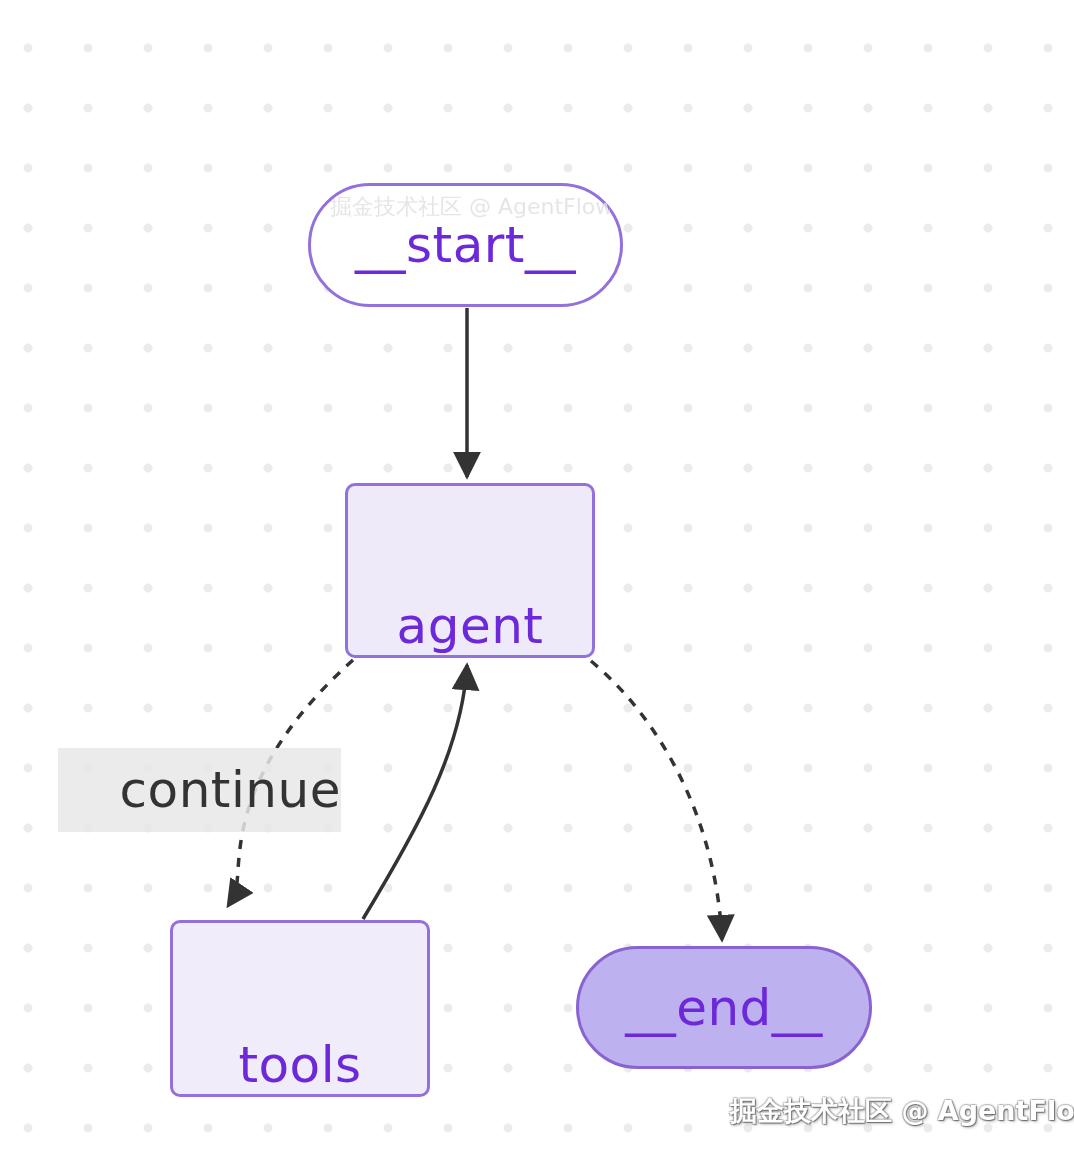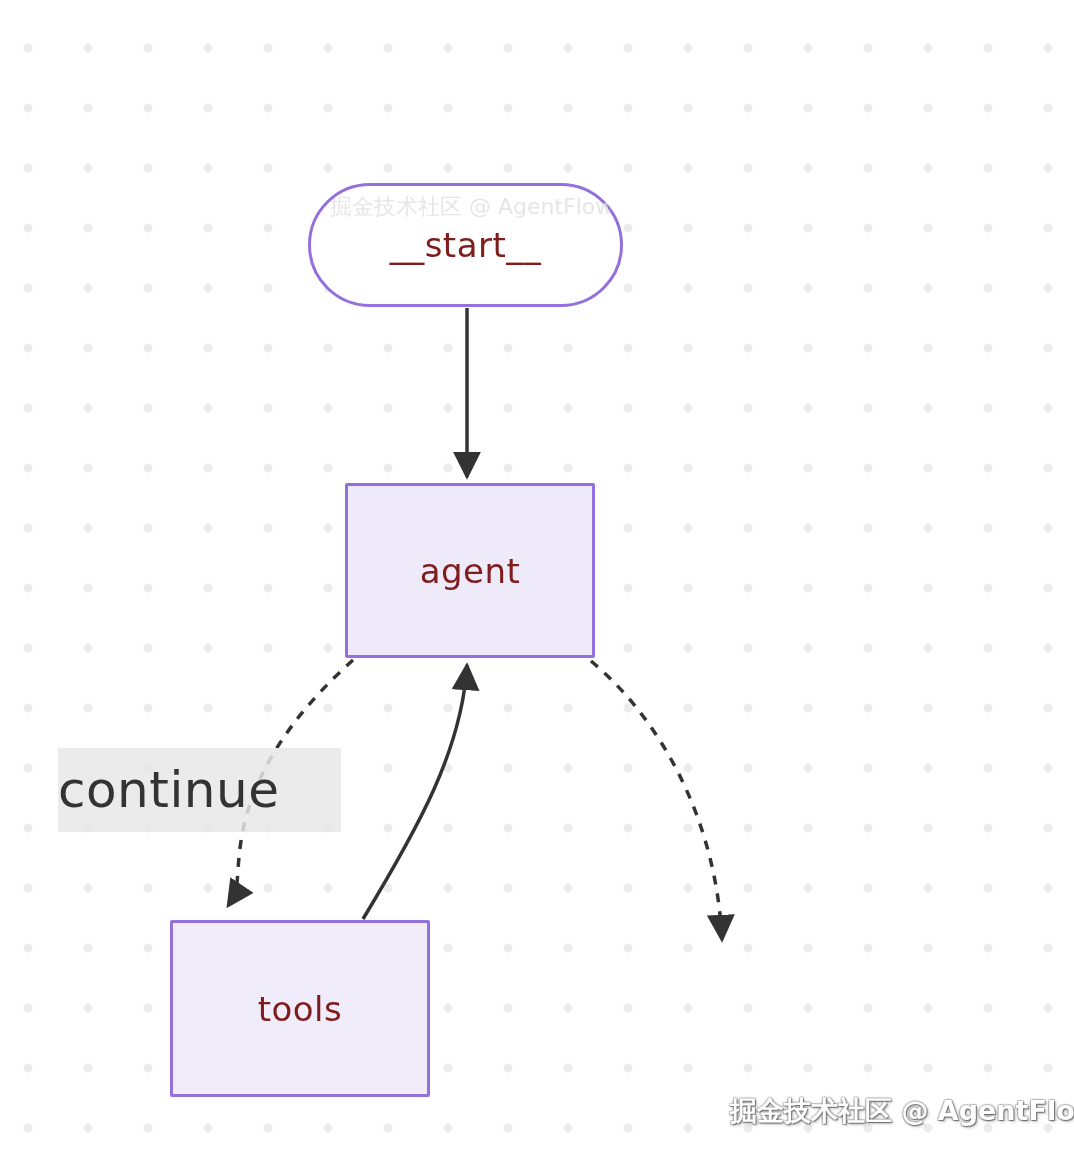--- a/index.html
+++ b/index.html
@@ -25,30 +25,31 @@
     width: 1074px;
     height: 1154px;
     pointer-events: none;
   }
   .node {
     position: absolute;
     display: flex;
     align-items: center;
     justify-content: center;
     box-sizing: border-box;
-    color: #7f1d1d;
-    font-size: 34px;
+    color: #6d28d9;
+    font-size: 50px;
     letter-spacing: 0.5px;
     white-space: nowrap;
   }
   .stadium {
     border-radius: 999px;
   }
   .rounded-rect {
-    border-radius: 2px;
+    border-radius: 10px;
+    align-items: flex-end;
   }
   .node-start {
     left: 308px; top: 183px; width: 315px; height: 124px;
     background: #ffffff;
     border: 3px solid #9370DB;
   }
   .node-agent {
     left: 345px; top: 483px; width: 250px; height: 175px;
     background: #EEEAF9;
     border: 3px solid #9370DB;
@@ -62,21 +63,21 @@
     left: 576px; top: 946px; width: 296px; height: 123px;
     background: #BDB1F0;
     border: 3px solid #8A63D2;
   }
   .edge-label {
     position: absolute;
     left: 58px; top: 748px;
     width: 283px; height: 84px;
     display: flex;
     align-items: center;
-    justify-content: flex-start;
+    justify-content: flex-end;
     background: rgba(232,232,232,0.85);
     color: #333333;
     font-size: 50px;
     letter-spacing: 0.5px;
   }
   .ghost-watermark {
     position: absolute;
     left: 330px; top: 192px;
     width: 280px;
     font-size: 22px;
@@ -130,18 +131,21 @@
   </div>
 
   <div class="node rounded-rect node-agent">
     <span>agent</span>
   </div>
 
   <div class="node rounded-rect node-tools">
     <span>tools</span>
   </div>
 
+  <div class="node stadium node-end">
+    <span>__end__</span>
+  </div>
 
   <div class="ghost-watermark">掘金技术社区 @ AgentFlow</div>
 
   <div class="watermark">掘金技术社区 @ AgentFlow</div>
 
 </div>
 
 </body></html>

